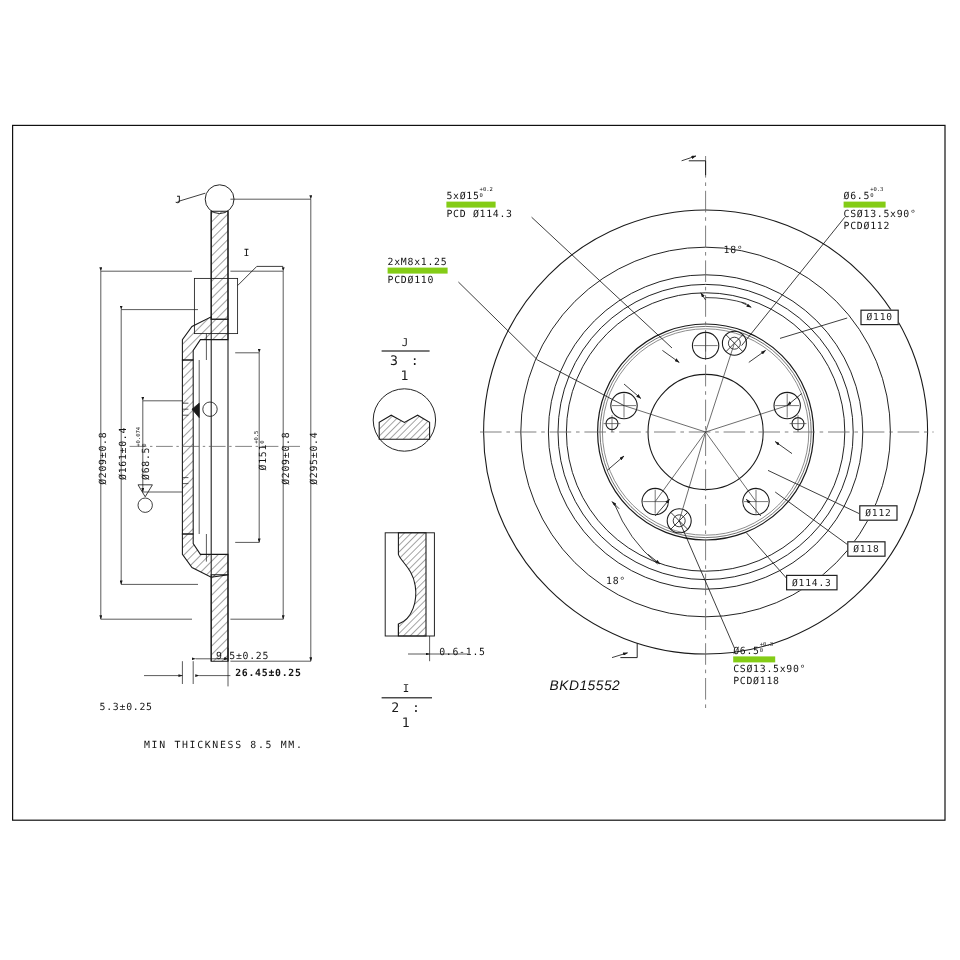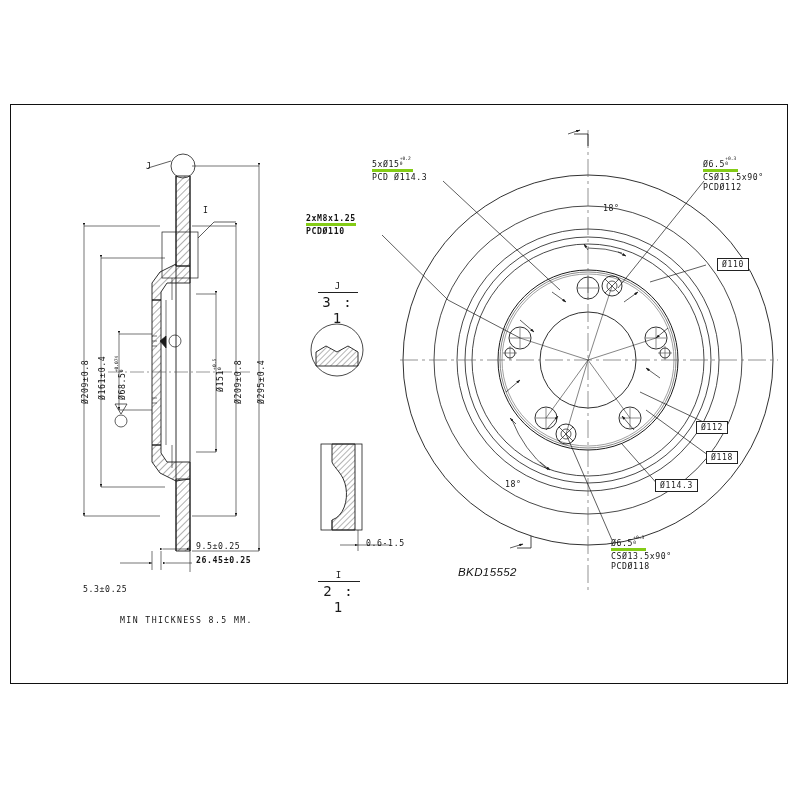--- a/index.html
+++ b/index.html
@@ -20,38 +20,38 @@
     font-family:"DejaVu Sans Mono","Liberation Mono",monospace;
     font-size:8.2px;letter-spacing:0.6px;color:#141414;white-space:nowrap;
     line-height:1.25;
   }
   .vert{transform-origin:0 0;}
   .boxlbl{
     position:absolute;border:1px solid #222;background:#fff;
     padding:1px 4px 1px 4px;font-size:8px;letter-spacing:0.7px;
     font-family:"DejaVu Sans Mono","Liberation Mono",monospace;
   }
-  .ulline{border-bottom:3px solid #84cc16;padding-bottom:0px;display:inline-block;}
+  .ulline{border-bottom:5px solid #84cc16;padding-bottom:0px;display:inline-block;}
   .tolstack{
     display:inline-block;font-size:4.6px;line-height:1.0;vertical-align:0.9ex;
     letter-spacing:0;text-align:left;
   }
   .partno{
     position:absolute;
     font-family:"Liberation Sans","DejaVu Sans",sans-serif;
     font-size:11.5px;letter-spacing:0.4px;color:#111;
   }
   .detailhdr{
     position:absolute;text-align:center;
     font-family:"DejaVu Sans Mono","Liberation Mono",monospace;
     font-size:9px;letter-spacing:1.2px;
   }
   .detailhdr .top{display:block;}
   .detailhdr .rule{display:block;height:0;border-top:1px solid #222;margin:1px 0 1px 0;}
-  .detailhdr .bot{display:block;font-size:14px;letter-spacing:2px;}
+  .detailhdr .bot{display:block;font-size:11px;letter-spacing:2px;}
 </style>
 </head>
 <body>
 
 <div id="sheet">
 
   <div id="frame"></div>
 
   <svg width="800" height="800" viewBox="0 0 800 800" style="position:absolute;left:0;top:0;">
     <defs>
@@ -274,21 +274,21 @@
 
   <div class="lbl vert" style="left:213px;top:392px;transform:rotate(-90deg);transform-origin:0 0;">
     <span>Ø151</span><span class="tolstack"><span style="display:block">+0.5</span><span style="display:block">0</span></span>
   </div>
 
   <div class="lbl vert" style="left:233px;top:404px;transform:rotate(-90deg);transform-origin:0 0;">Ø209±0.8</div>
 
   <div class="lbl vert" style="left:256px;top:404px;transform:rotate(-90deg);transform-origin:0 0;">Ø295±0.4</div>
 
   <div class="lbl" style="left:83px;top:555px;margin-top:29px;">5.3±0.25</div>
-  <div class="lbl" style="left:196px;top:541px;">9.5±0.25</div>
+  <div class="lbl" style="left:180px;top:541px;">9.5±0.25</div>
   <div class="lbl" style="left:196px;top:555px;font-weight:bold;">26.45±0.25</div>
 
   <div class="lbl" style="left:146px;top:161px;">J</div>
   <div class="lbl" style="left:203px;top:205px;">I</div>
 
   <div class="lbl" style="left:120px;top:615px;letter-spacing:1.4px;">MIN THICKNESS 8.5 MM.</div>
 
   <div class="detailhdr" style="left:318px;top:281px;width:40px;">
     <span class="top">J</span>
     <span class="rule"></span>
@@ -303,21 +303,21 @@
 
   <div class="lbl" style="left:366px;top:538px;">0.6-1.5</div>
 
   <div class="lbl" style="left:372px;top:157px;">
     <div class="ulline" style="padding-right:2px;">
       <span>5xØ15</span><span class="tolstack"><span style="display:block">+0.2</span><span style="display:block">0</span></span>
     </div>
     <div>PCD Ø114.3</div>
   </div>
 
-  <div class="lbl" style="left:306px;top:213px;font-weight:bold;">
+  <div class="lbl" style="left:323px;top:213px;">
     <div class="ulline">2xM8x1.25</div>
     <div>PCDØ110</div>
   </div>
 
   <div class="lbl" style="left:703px;top:157px;">
     <div class="ulline" style="padding-right:2px;">
       <span>Ø6.5</span><span class="tolstack"><span style="display:block">+0.3</span><span style="display:block">0</span></span>
     </div>
     <div>CSØ13.5x90°</div>
     <div>PCDØ112</div>
@@ -325,21 +325,21 @@
 
   <div class="lbl" style="left:611px;top:536px;">
     <div class="ulline" style="padding-right:2px;">
       <span>Ø6.5</span><span class="tolstack"><span style="display:block">+0.3</span><span style="display:block">0</span></span>
     </div>
     <div>CSØ13.5x90°</div>
     <div>PCDØ118</div>
   </div>
 
   <div class="boxlbl" style="left:706px;top:258px;margin-left:11px;">Ø110</div>
-  <div class="boxlbl" style="left:696px;top:421px;">Ø112</div>
+  <div class="boxlbl" style="left:716px;top:421px;">Ø112</div>
   <div class="boxlbl" style="left:706px;top:451px;">Ø118</div>
   <div class="boxlbl" style="left:655px;top:479px;">Ø114.3</div>
 
   <div class="lbl" style="left:603px;top:203px;">18°</div>
   <div class="lbl" style="left:505px;top:479px;">18°</div>
 
   <div class="partno" style="left:458px;top:566px;font-style:italic;">BKD15552</div>
 
 </div>
 

